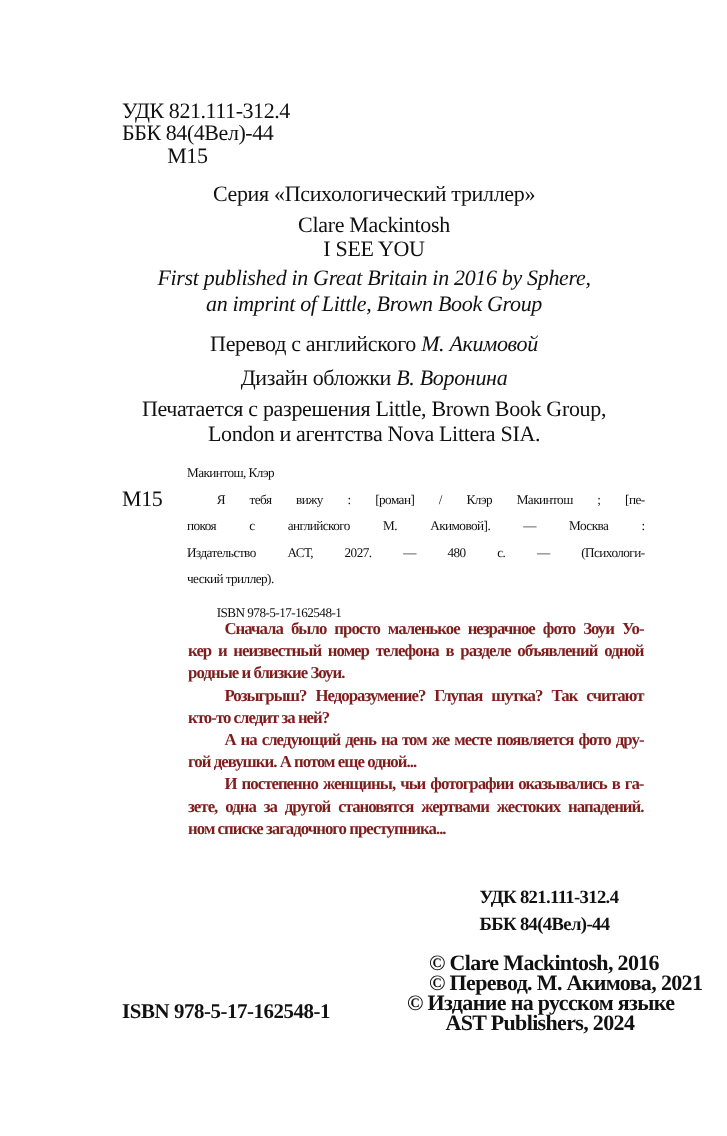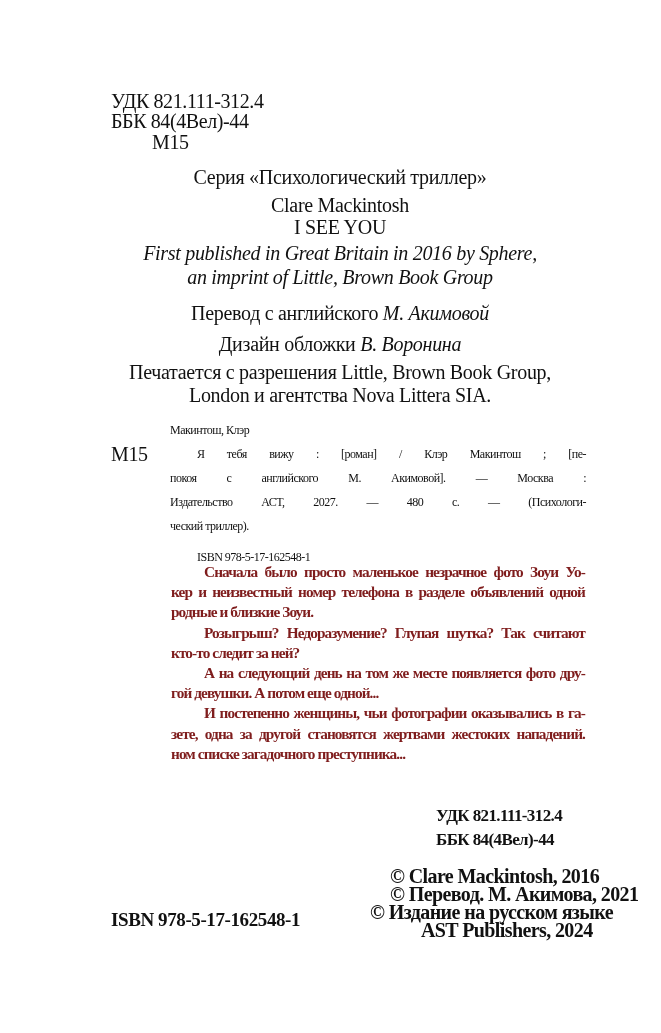--- a/index.html
+++ b/index.html
@@ -72,13 +72,13 @@
 </div>
 
 <div class="abs copy" style="left:436px; top:806px; font-size:17px;">УДК  821.111-312.4</div>
 <div class="abs copy" style="left:436px; top:830px; font-size:17px;">ББК  84(4Вел)-44</div>
 
 <div class="abs main b" style="left:111px; top:910px; font-size:19px;">ISBN 978-5-17-162548-1</div>
 
 <div class="abs copy" style="left:390px; top:866px;">© Clare Mackintosh, 2016</div>
 <div class="abs copy" style="left:390px; top:884px;">© Перевод. М. Акимова, 2021</div>
 <div class="abs copy" style="left:370px; top:902px;">© Издание на русском языке</div>
-<div class="abs copy" style="left:405px; top:920px;margin-left:16px;">AST Publishers, 2024</div>
+<div class="abs copy" style="left:405px; top:920px;">AST Publishers, 2024</div>
 
 </body></html>

